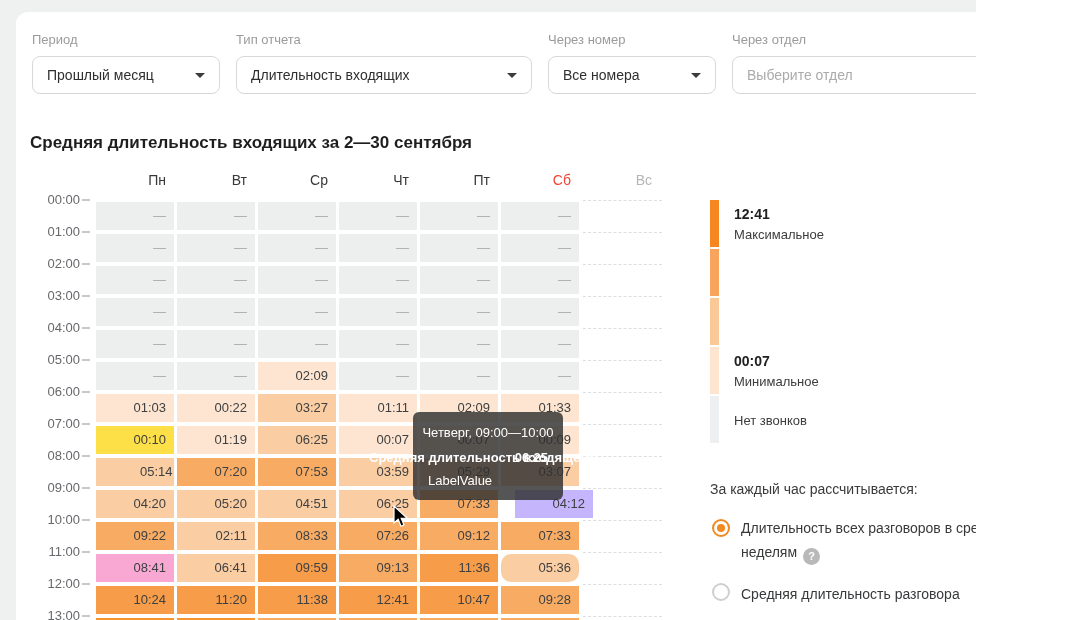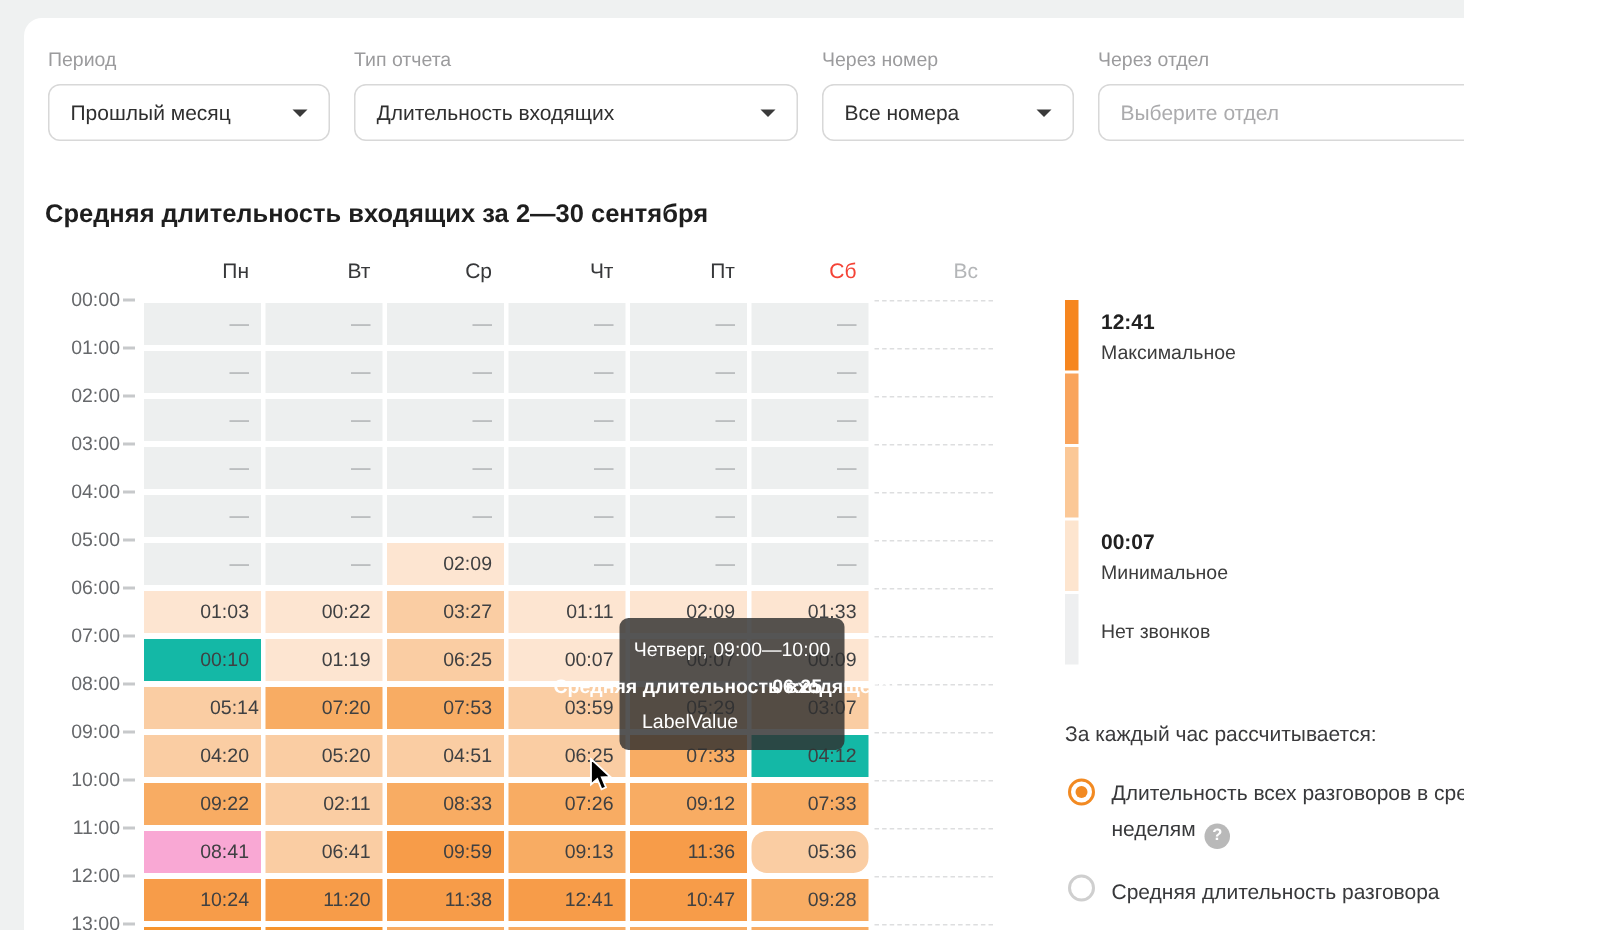--- a/index.html
+++ b/index.html
@@ -184,38 +184,38 @@
       <div class="cell" style="left: 258px; top: 362px; background: rgb(253, 229, 209);">02:09</div>
       <div class="cell empty" style="left: 339px; top: 362px; background: rgb(237, 239, 239);">—</div>
       <div class="cell empty" style="left: 420px; top: 362px; background: rgb(237, 239, 239);">—</div>
       <div class="cell empty" style="left: 501px; top: 362px; background: rgb(237, 239, 239);">—</div>
       <div class="cell" style="left: 96px; top: 394px; background: rgb(253, 229, 209);">01:03</div>
       <div class="cell" style="left: 177px; top: 394px; background: rgb(253, 229, 209);">00:22</div>
       <div class="cell" style="left: 258px; top: 394px; background: rgb(250, 205, 163);">03:27</div>
       <div class="cell" style="left: 339px; top: 394px; background: rgb(253, 229, 209);">01:11</div>
       <div class="cell" style="left: 420px; top: 394px; background: rgb(253, 229, 209);">02:09</div>
       <div class="cell" style="left: 501px; top: 394px; background: rgb(253, 229, 209);">01:33</div>
-      <div class="cell" style="left: 96px; top: 426px; background: #14b8a6;">00:10</div>
+      <div class="cell" style="left: 96px; top: 426px; background: #fde047;">00:10</div>
       <div class="cell" style="left: 177px; top: 426px; background: rgb(253, 229, 209);">01:19</div>
       <div class="cell" style="left: 258px; top: 426px; background: rgb(250, 205, 163);">06:25</div>
       <div class="cell" style="left: 339px; top: 426px; background: rgb(253, 229, 209);">00:07</div>
       <div class="cell" style="left: 420px; top: 426px; background: rgb(253, 229, 209);">00:07</div>
       <div class="cell" style="left: 501px; top: 426px; background: rgb(253, 229, 209);">00:09</div>
       <div class="cell" style="left: 96px; top: 458px; background: rgb(250, 205, 163); padding-left: 44px;">05:14</div>
       <div class="cell" style="left: 177px; top: 458px; background: rgb(248, 172, 99);">07:20</div>
       <div class="cell" style="left: 258px; top: 458px; background: rgb(248, 172, 99);">07:53</div>
       <div class="cell" style="left: 339px; top: 458px; background: rgb(250, 205, 163);">03:59</div>
       <div class="cell" style="left: 420px; top: 458px; background: rgb(250, 205, 163);">05:29</div>
       <div class="cell" style="left: 501px; top: 458px; background: rgb(250, 205, 163);">03:07</div>
       <div class="cell" style="left: 96px; top: 490px; background: rgb(250, 205, 163);">04:20</div>
       <div class="cell" style="left: 177px; top: 490px; background: rgb(250, 205, 163);">05:20</div>
       <div class="cell" style="left: 258px; top: 490px; background: rgb(250, 205, 163);">04:51</div>
       <div class="cell" style="left: 339px; top: 490px; background: rgb(250, 205, 163);">06:25</div>
       <div class="cell" style="left: 420px; top: 490px; background: rgb(248, 172, 99);">07:33</div>
-      <div class="cell" style="left: 501px; top: 490px; background: #14b8a6;">04:12</div>
+      <div class="cell" style="left: 515px; top: 490px; background: #c4b5fd;">04:12</div>
       <div class="cell" style="left: 96px; top: 522px; background: rgb(248, 172, 99);">09:22</div>
       <div class="cell" style="left: 177px; top: 522px; background: rgb(250, 205, 163);">02:11</div>
       <div class="cell" style="left: 258px; top: 522px; background: rgb(248, 172, 99);">08:33</div>
       <div class="cell" style="left: 339px; top: 522px; background: rgb(248, 172, 99);">07:26</div>
       <div class="cell" style="left: 420px; top: 522px; background: rgb(248, 172, 99);">09:12</div>
       <div class="cell" style="left: 501px; top: 522px; background: rgb(248, 172, 99);">07:33</div>
       <div class="cell" style="left: 96px; top: 554px; background: #f9a8d4;">08:41</div>
       <div class="cell" style="left: 177px; top: 554px; background: rgb(250, 205, 163);">06:41</div>
       <div class="cell" style="left: 258px; top: 554px; background: rgb(247, 156, 73);">09:59</div>
       <div class="cell" style="left: 339px; top: 554px; background: rgb(248, 172, 99);">09:13</div>

